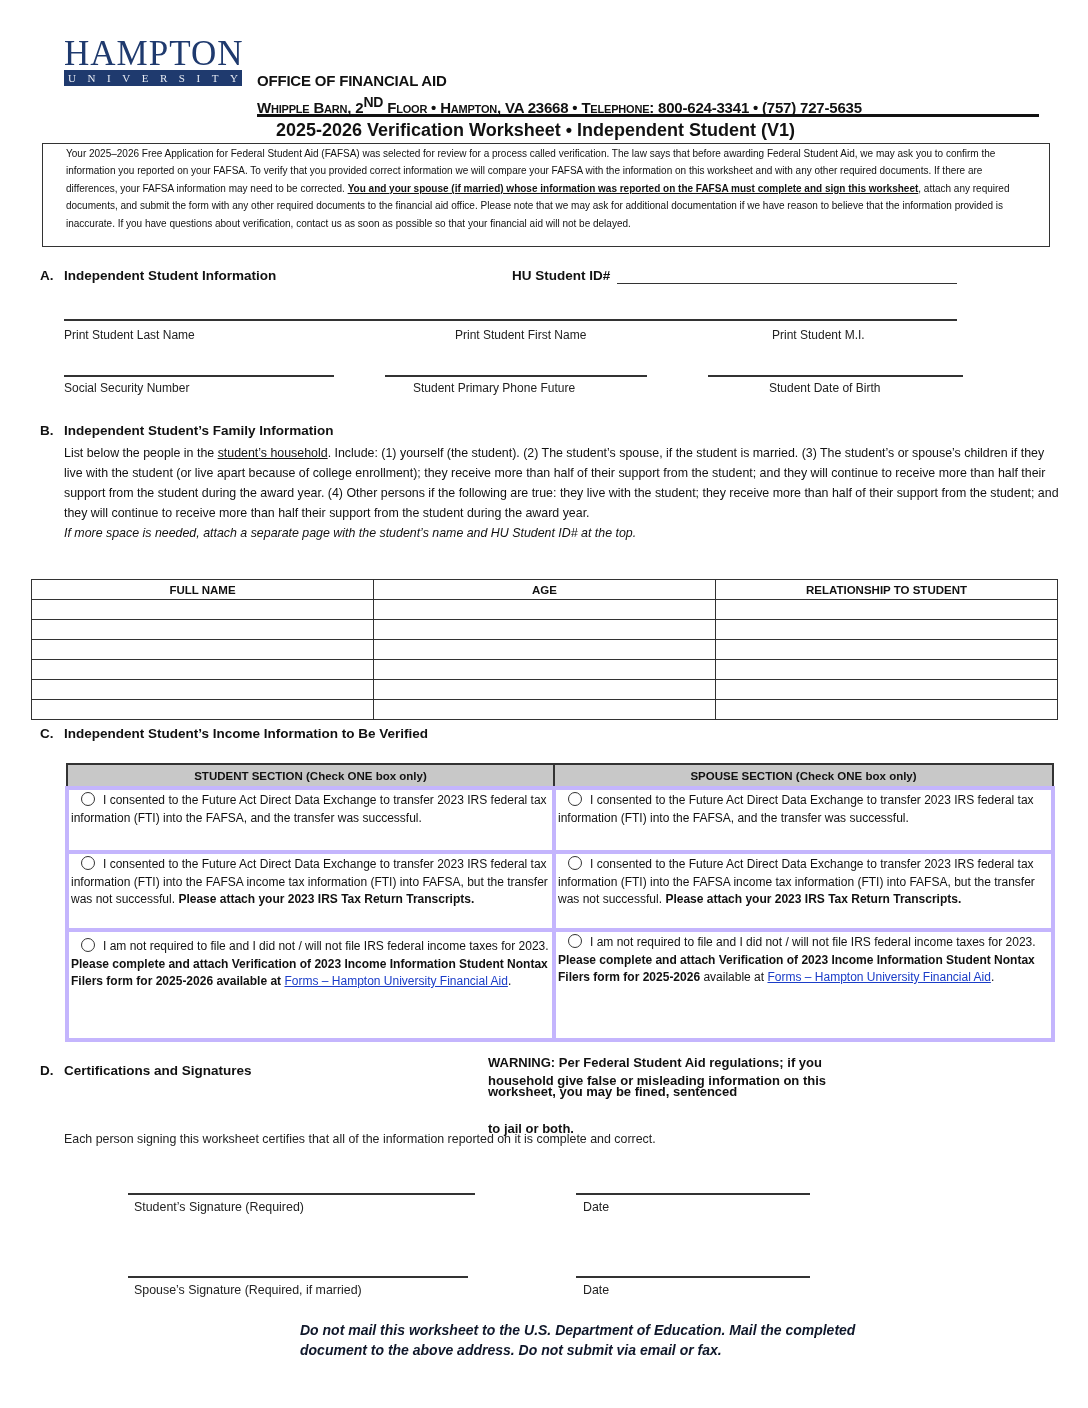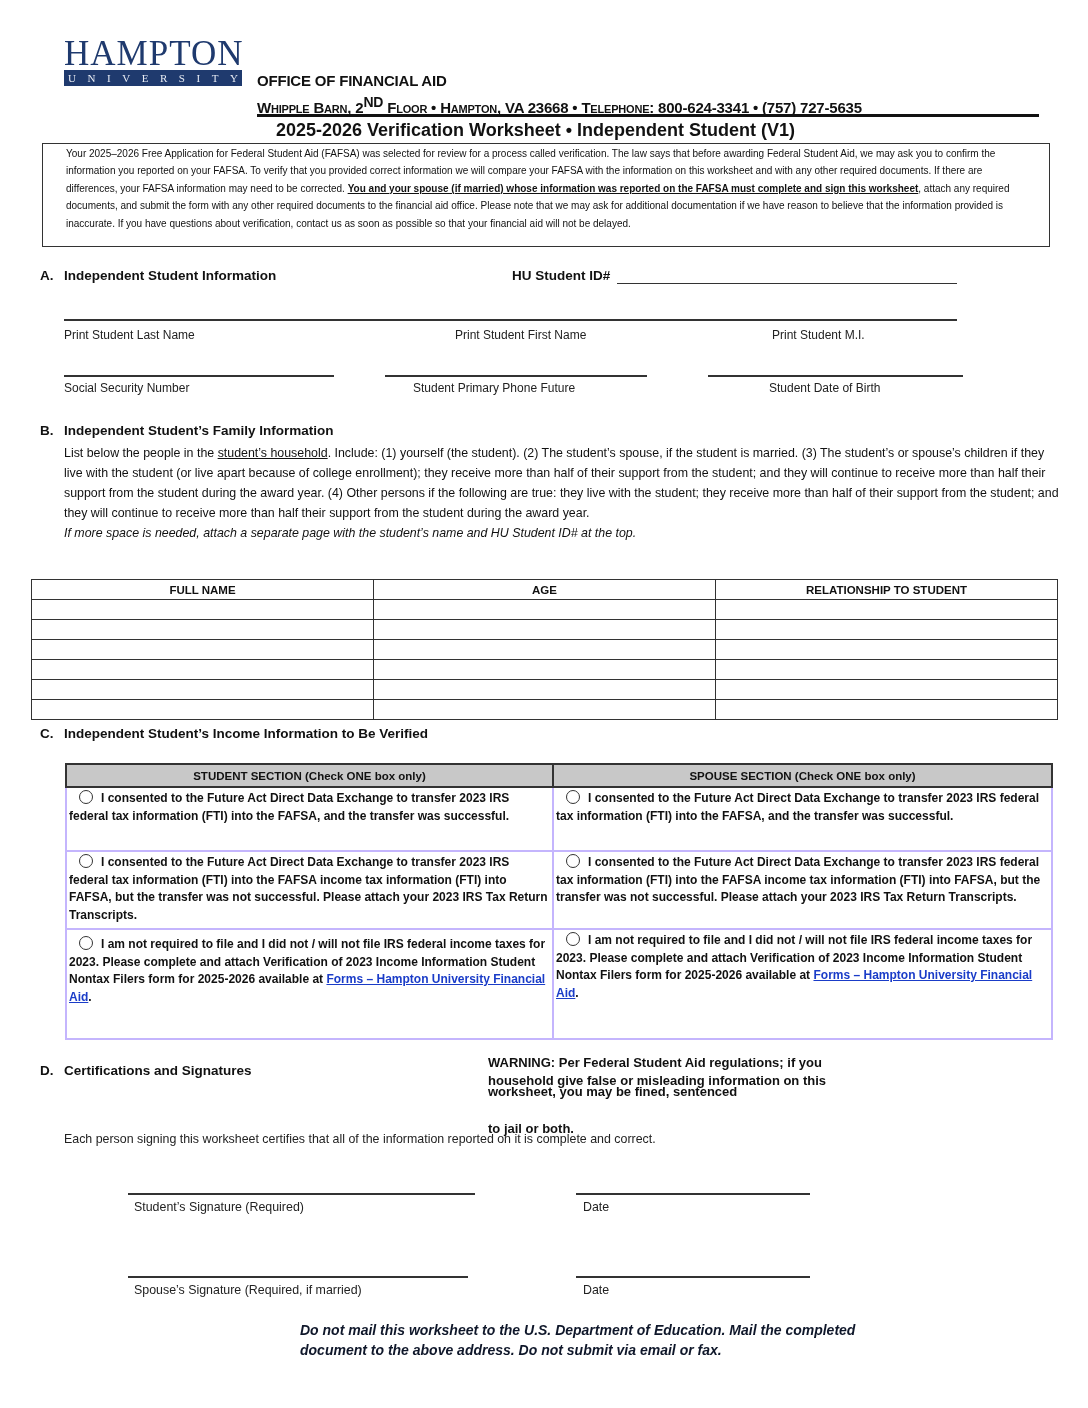--- a/index.html
+++ b/index.html
@@ -23,21 +23,21 @@
   .sec .letter { display:inline-block; width:24px; }
   .field-label { font-size:12px; color:#222; }
   .uline { background:#333; height:2px; }
   .body-text { font-size:12.4px; line-height:20px; }
   .body-text u { text-decoration:underline; }
   table.fam { border-collapse:collapse; table-layout:fixed; }
   table.fam td, table.fam th { border:1px solid #333; height:19px; padding:0; font-size:11.5px; }
   table.fam th { font-weight:bold; text-align:center; }
   table.inc { border-collapse:collapse; table-layout:fixed; }
   table.inc th { background:#c8c8c8; border:2px solid #333; height:19px; font-size:11.5px; font-weight:bold; }
-  table.inc td { border:2px solid #c4b5fd; vertical-align:top; font-size:12px; line-height:17.5px; padding:2px 2px 0 2px;font-weight:bold; }
+  table.inc td { border:4px solid #c4b5fd; vertical-align:top; font-size:12px; line-height:17.5px; padding:2px 2px 0 2px; }
   .radio { display:inline-block; width:12px; height:12px; border:1.3px solid #333; border-radius:50%;
            vertical-align:-2px; margin:0 8px 0 10px; }
   a.link { color:#1a3cc8; text-decoration:underline; }
   .warning { left:488px; top:1056px; width:380px; font-size:13px; font-weight:bold; line-height:14.5px; }
   .sig-label { font-size:12.4px; color:#222; }
   .footer { left:300px; top:1320px; width:600px; text-align:left; color:#0f172a; font-size:14px;
             font-style:italic; font-weight:bold; line-height:20px; }
 </style>
 </head>
 <body>

